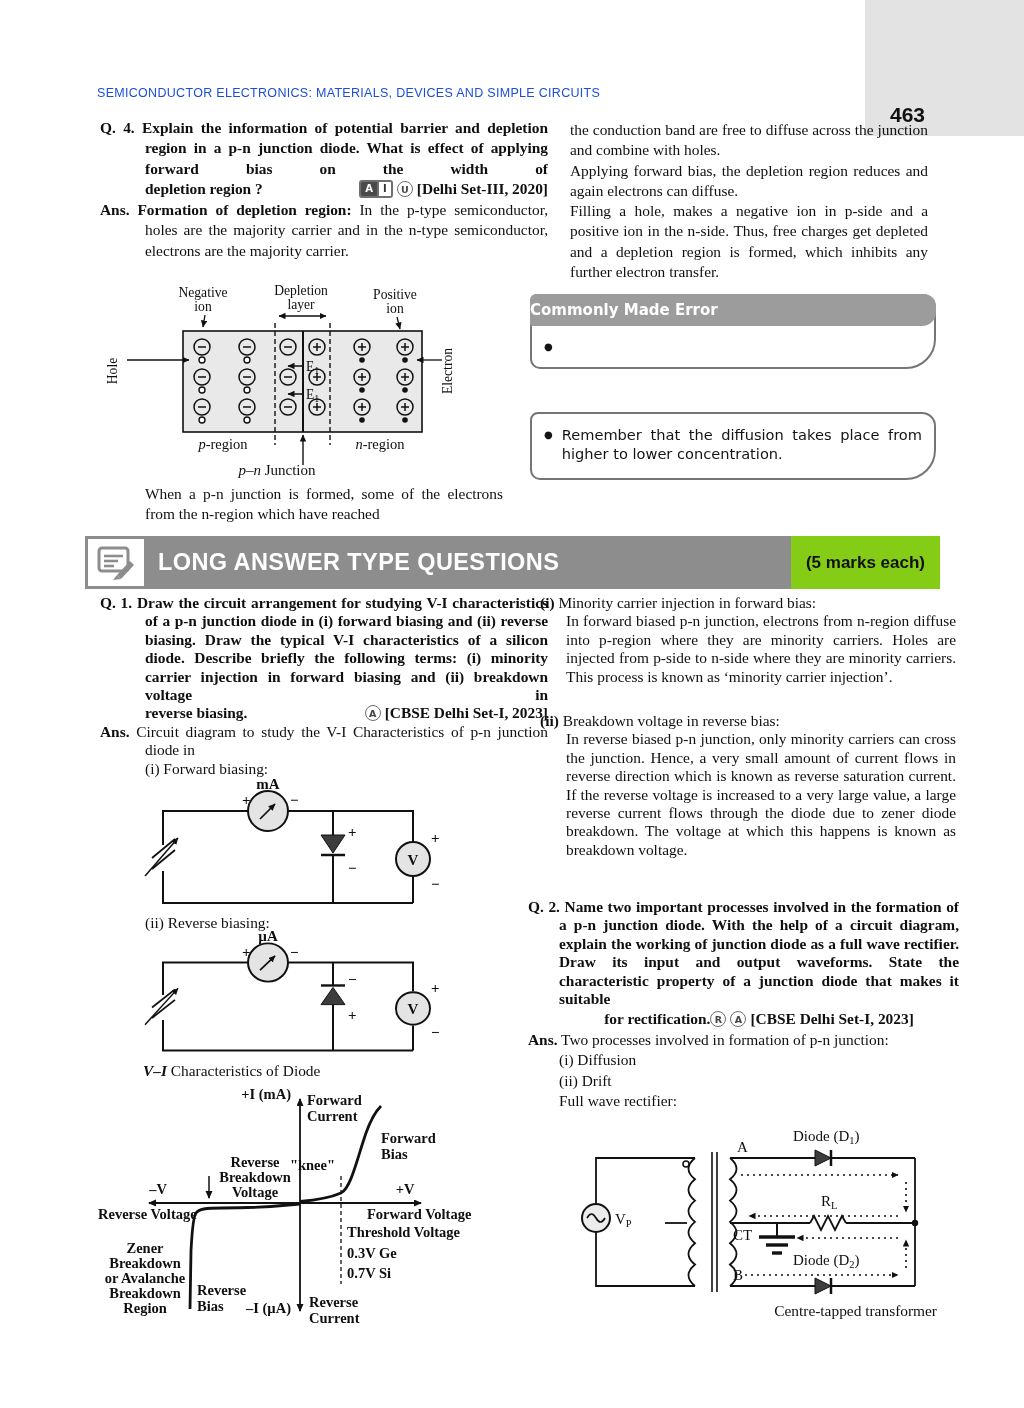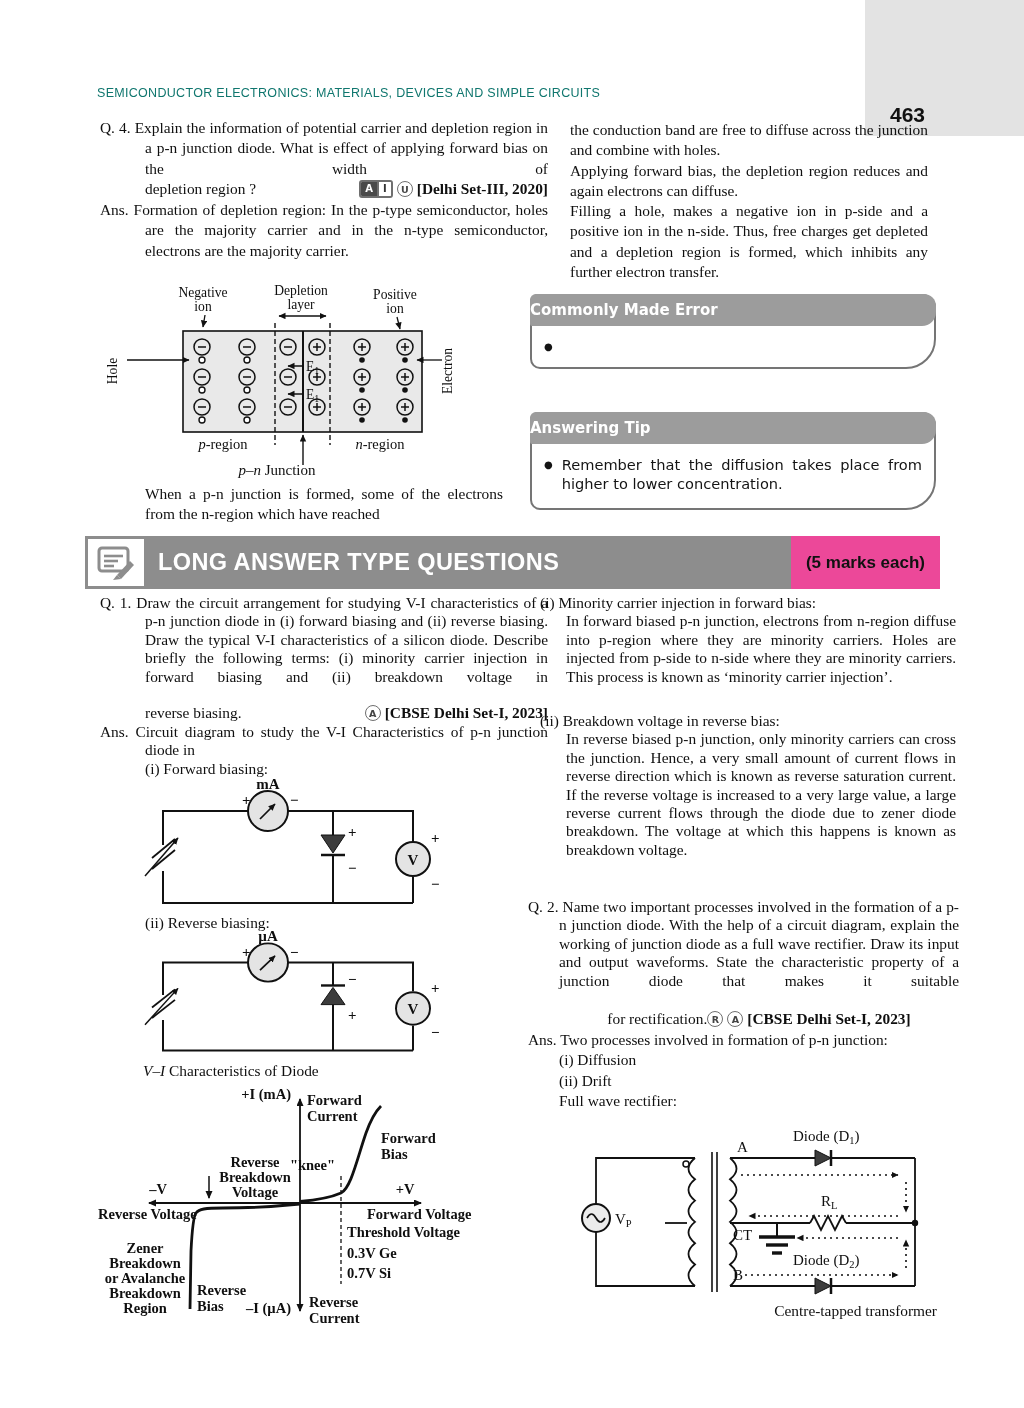--- a/index.html
+++ b/index.html
@@ -1,44 +1,44 @@
 <!DOCTYPE html>
 <html><head>
 <meta charset="utf-8">
 <style>
   html,body{margin:0;padding:0}
   body{width:1024px;height:1408px;position:relative;background:#fff;overflow:hidden;
        font-family:"Liberation Serif",serif;color:#0f0f0f}
   .abs{position:absolute}
-  .b{font-weight:normal}
+  .b{font-weight:bold}
   .j{text-align:justify}
   .jf{text-align:justify;text-align-last:justify}
   .t15{font-size:15.4px;line-height:20.3px}
   .t15t{font-size:15.4px;line-height:18.4px}
   .hang45{padding-left:45px;text-indent:-45px}
   .hang31{padding-left:31px;text-indent:-31px}
   .hang26{padding-left:26px;text-indent:-26px}
   .tailline{display:flex;justify-content:space-between;align-items:center;padding-left:45px}
   .tailline26{display:flex;justify-content:center;align-items:center;padding-left:31px}
   .citegrp{display:flex;align-items:center;gap:4px;font-weight:bold;white-space:nowrap}
   .bdg-book{display:inline-flex;border:2px solid #6f6f6f;border-radius:3px;overflow:hidden;
             font:bold 10px/1 "DejaVu Sans",sans-serif}
   .bdg-book .ba{background:#4a4a4a;color:#fff;padding:2px 4px}
   .bdg-book .bi{background:#fff;color:#333;padding:2px 4px;border-left:2px solid #6f6f6f}
   .bdg-circle{display:inline-flex;align-items:center;justify-content:center;width:16px;height:16px;
               border:1.6px solid #6f6f6f;border-radius:50%;font:bold 9.5px "DejaVu Sans",sans-serif;
               color:#444;background:#fff;box-sizing:border-box}
-  .hdr{font:12.5px "Liberation Sans",sans-serif;letter-spacing:.3px;color:#0f766e}
+  .hdr{font:12.5px "Liberation Sans",sans-serif;letter-spacing:.3px;color:#1d4ed8}
   .pagebox{background:#e3e3e3}
   .pagenum{font:bold 21px "Liberation Sans",sans-serif;color:#111}
   .banner{background:#8d8d8d;display:flex;align-items:center}
   .banner-icon{width:56px;height:47px;background:#fff;margin-left:3px;display:flex;
                align-items:center;justify-content:center}
   .banner-title{color:#fff;font:bold 23.5px "Liberation Sans",sans-serif;letter-spacing:.4px;margin-left:14px}
-  .banner-marks{margin-left:auto;background:#ec4899;color:#111;font:bold 17px "Liberation Sans",sans-serif;
+  .banner-marks{margin-left:auto;background:#84cc16;color:#111;font:bold 17px "Liberation Sans",sans-serif;
                 height:100%;display:flex;align-items:center;padding:0 15px}
   .note-box{background:#fff;border:2px solid #757575;border-radius:8px 14px 30px 10px}
   .note-head{background:#9c9c9c;color:#fff;font:bold 15px/1 "DejaVu Sans",sans-serif;
              padding:9px 0 8px 0;border-radius:6px 12px 14px 2px;margin:-2px -2px 0 -2px}
   .note-body{padding:11px 12px 14px 12px;display:flex;gap:9px;
              font:14.6px/1.32 "DejaVu Sans",sans-serif;color:#141414}
   .note-body .dot{font-size:10px;padding-top:3px}
   svg text{font-family:"Liberation Serif",serif;fill:#0f0f0f}
   .figtext{font-size:13.6px}
   .gtext{font-size:14.5px;font-weight:bold}
@@ -47,21 +47,21 @@
 <body>
 
 <div class="abs pagebox" style="left:865px;top:0;width:159px;height:136px">
   <span class="abs pagenum" style="left:25px;bottom:9px">463</span>
 </div>
 
 <div class="abs hdr" style="left:97px;top:86px">SEMICONDUCTOR ELECTRONICS: MATERIALS, DEVICES AND SIMPLE CIRCUITS</div>
 
 <div class="abs t15 jf hang45" style="left:100px;top:118px;width:403px">
   <span class="b">Q. 4.</span>
-  <span class="b">Explain the information of potential carrier and depletion region in a p-n junction diode. What is effect of applying forward bias on the width of</span>
+  <span class="b">Explain the information of potential barrier and depletion region in a p-n junction diode. What is effect of applying forward bias on the width of</span>
 </div>
 <div class="abs t15 tailline" style="left:100px;top:179px;width:403px">
   <span class="b">depletion region ?</span>
   <span class="citegrp">
     <span class="bdg-book">
         <span class="ba">A</span>
         <span class="bi">I</span>
       </span>
     <span class="bdg-circle">U</span>
     <span>[Delhi Set-III, 2020]</span>
@@ -173,21 +173,20 @@
 </div>
 
 <div class="abs note-box" style="left:530px;top:294px;width:402px">
   <div class="note-head">Commonly Made Error</div>
   <div class="note-body">
     <span class="dot">●</span>
   </div>
 </div>
 
 <div class="abs note-box" style="left:530px;top:412px;width:402px">
-  <div class="note-head">Answering Tip</div>
   <div class="note-body">
     <span class="dot">●</span>
     <span class="j">Remember that the diffusion takes place from higher to lower concentration.</span>
   </div>
 </div>
 
 <div class="abs banner" style="left:85px;top:536px;width:855px;height:53px">
   <div class="banner-icon">
     <svg width="42" height="40" viewBox="0 0 42 40">
       <rect x="4" y="5" width="29" height="23" rx="3" fill="none" stroke="#8d8d8d" stroke-width="3"></rect>

